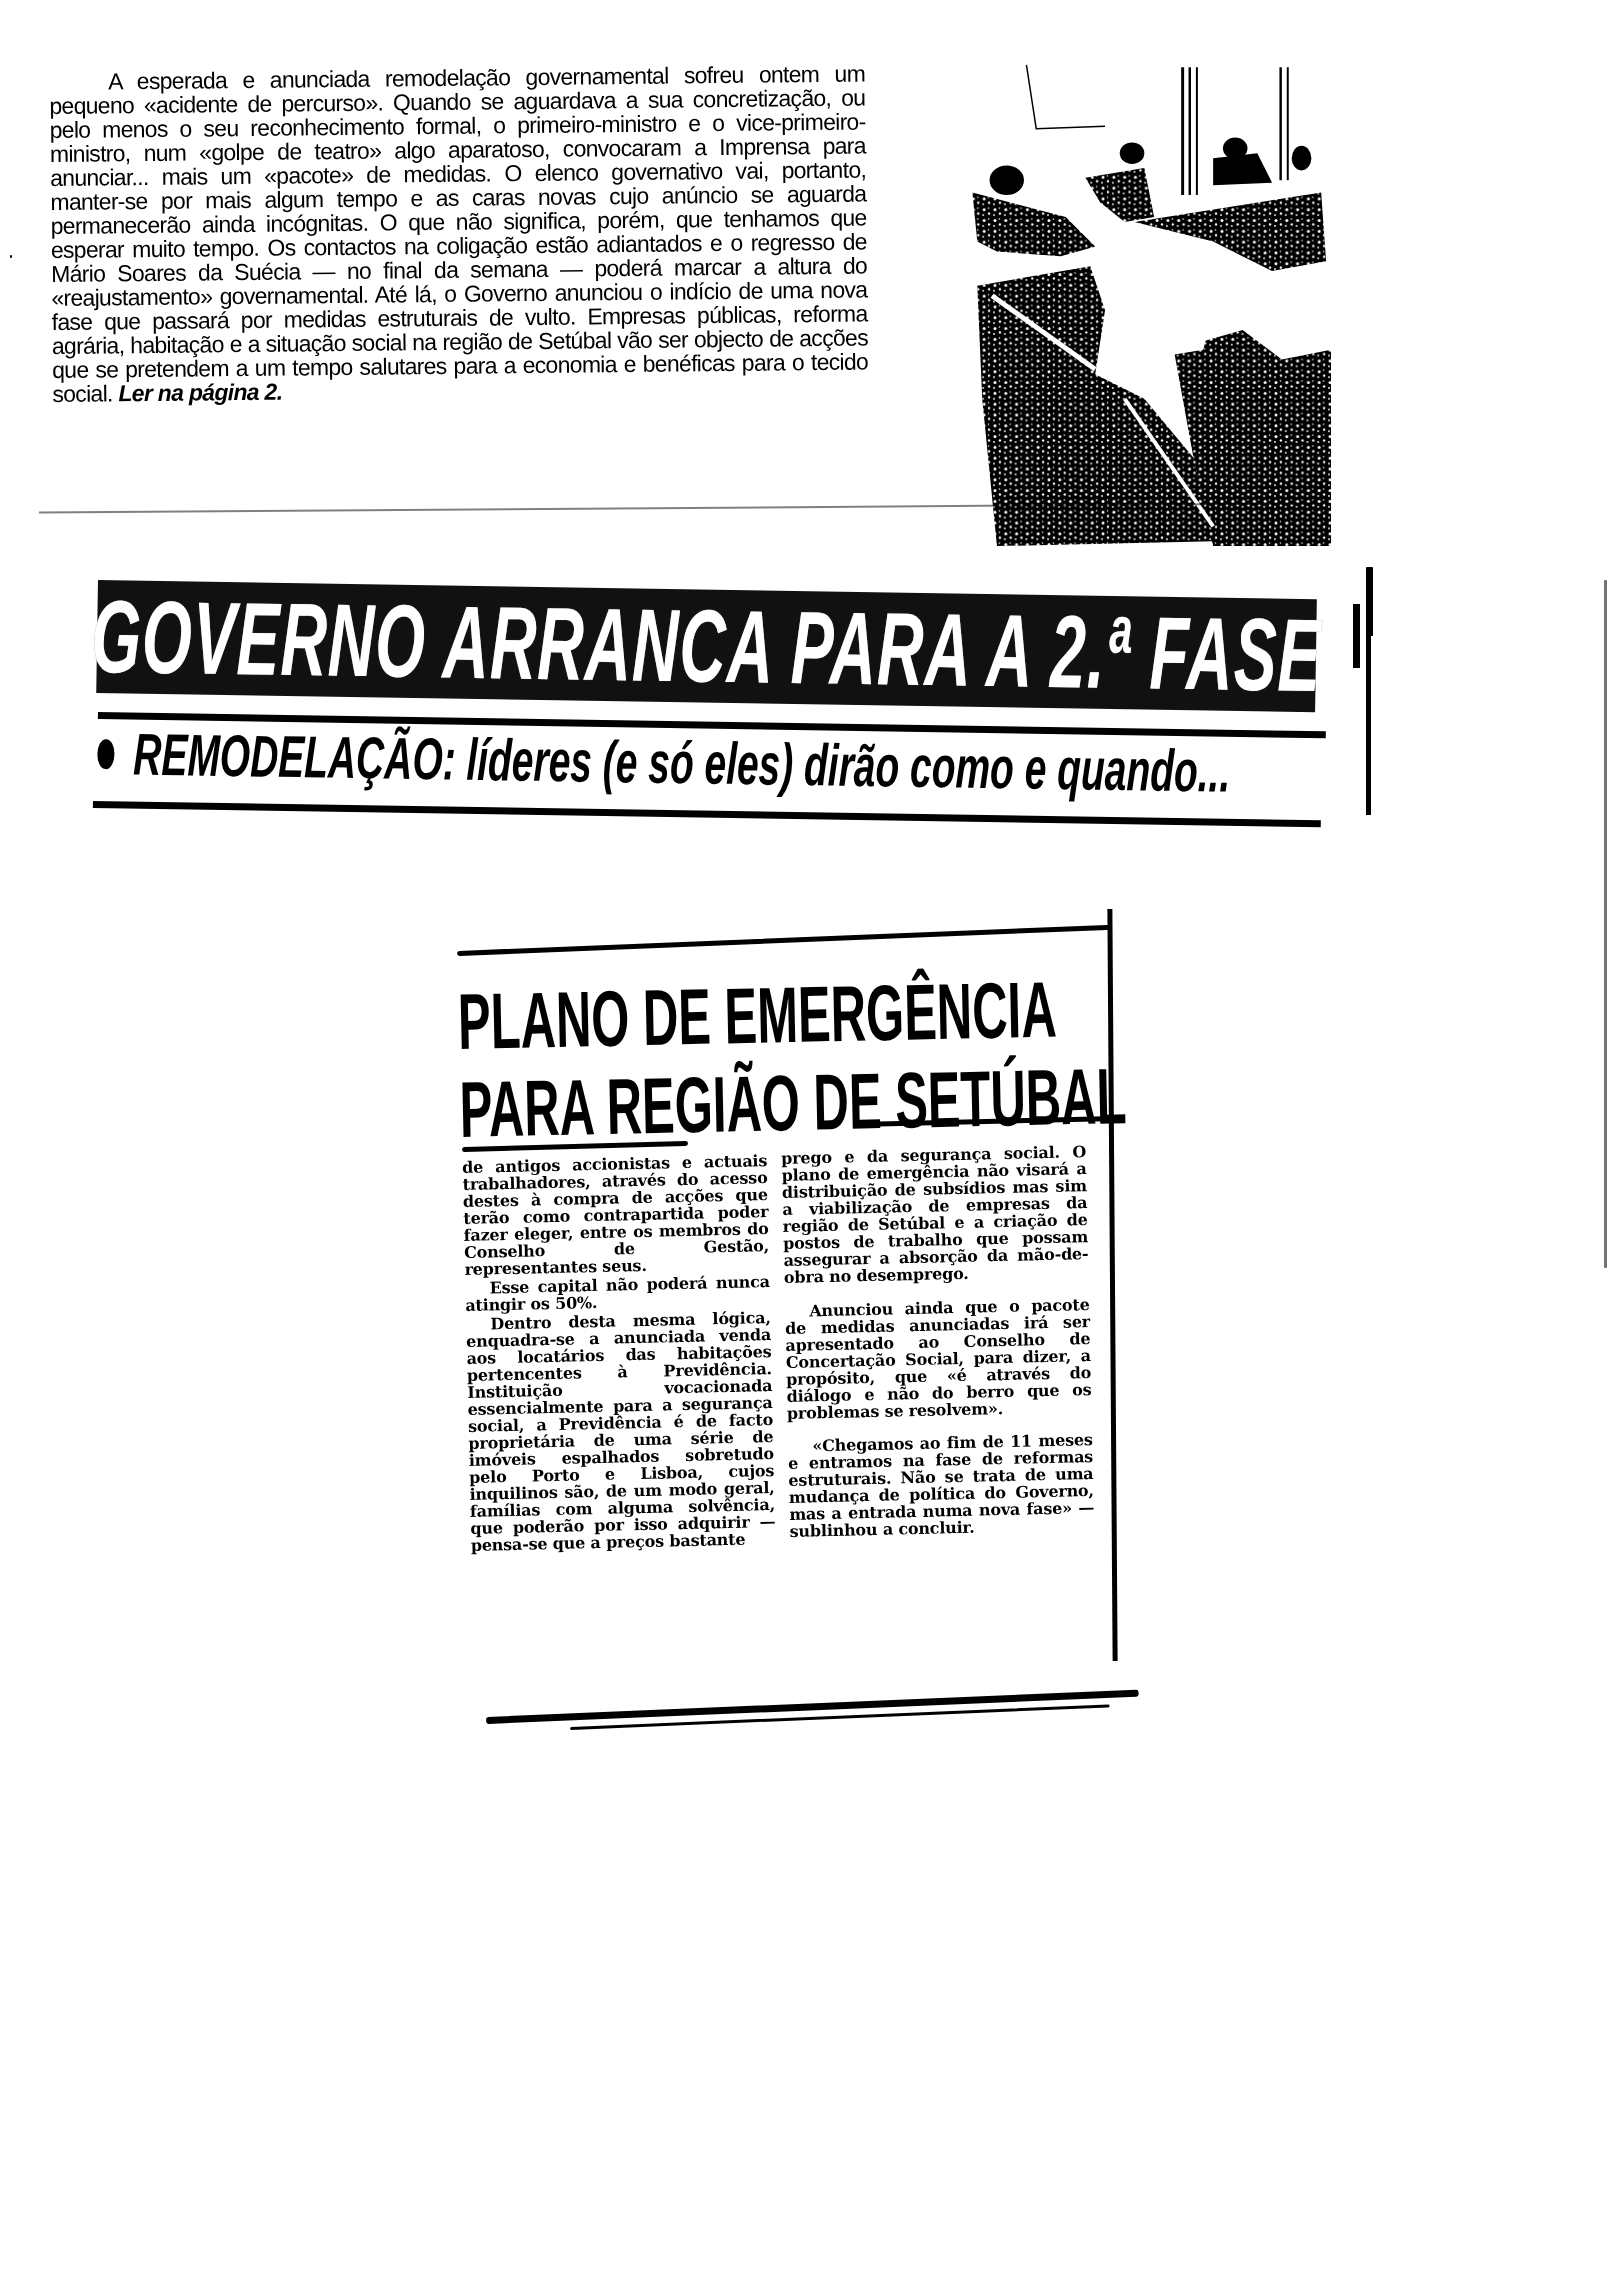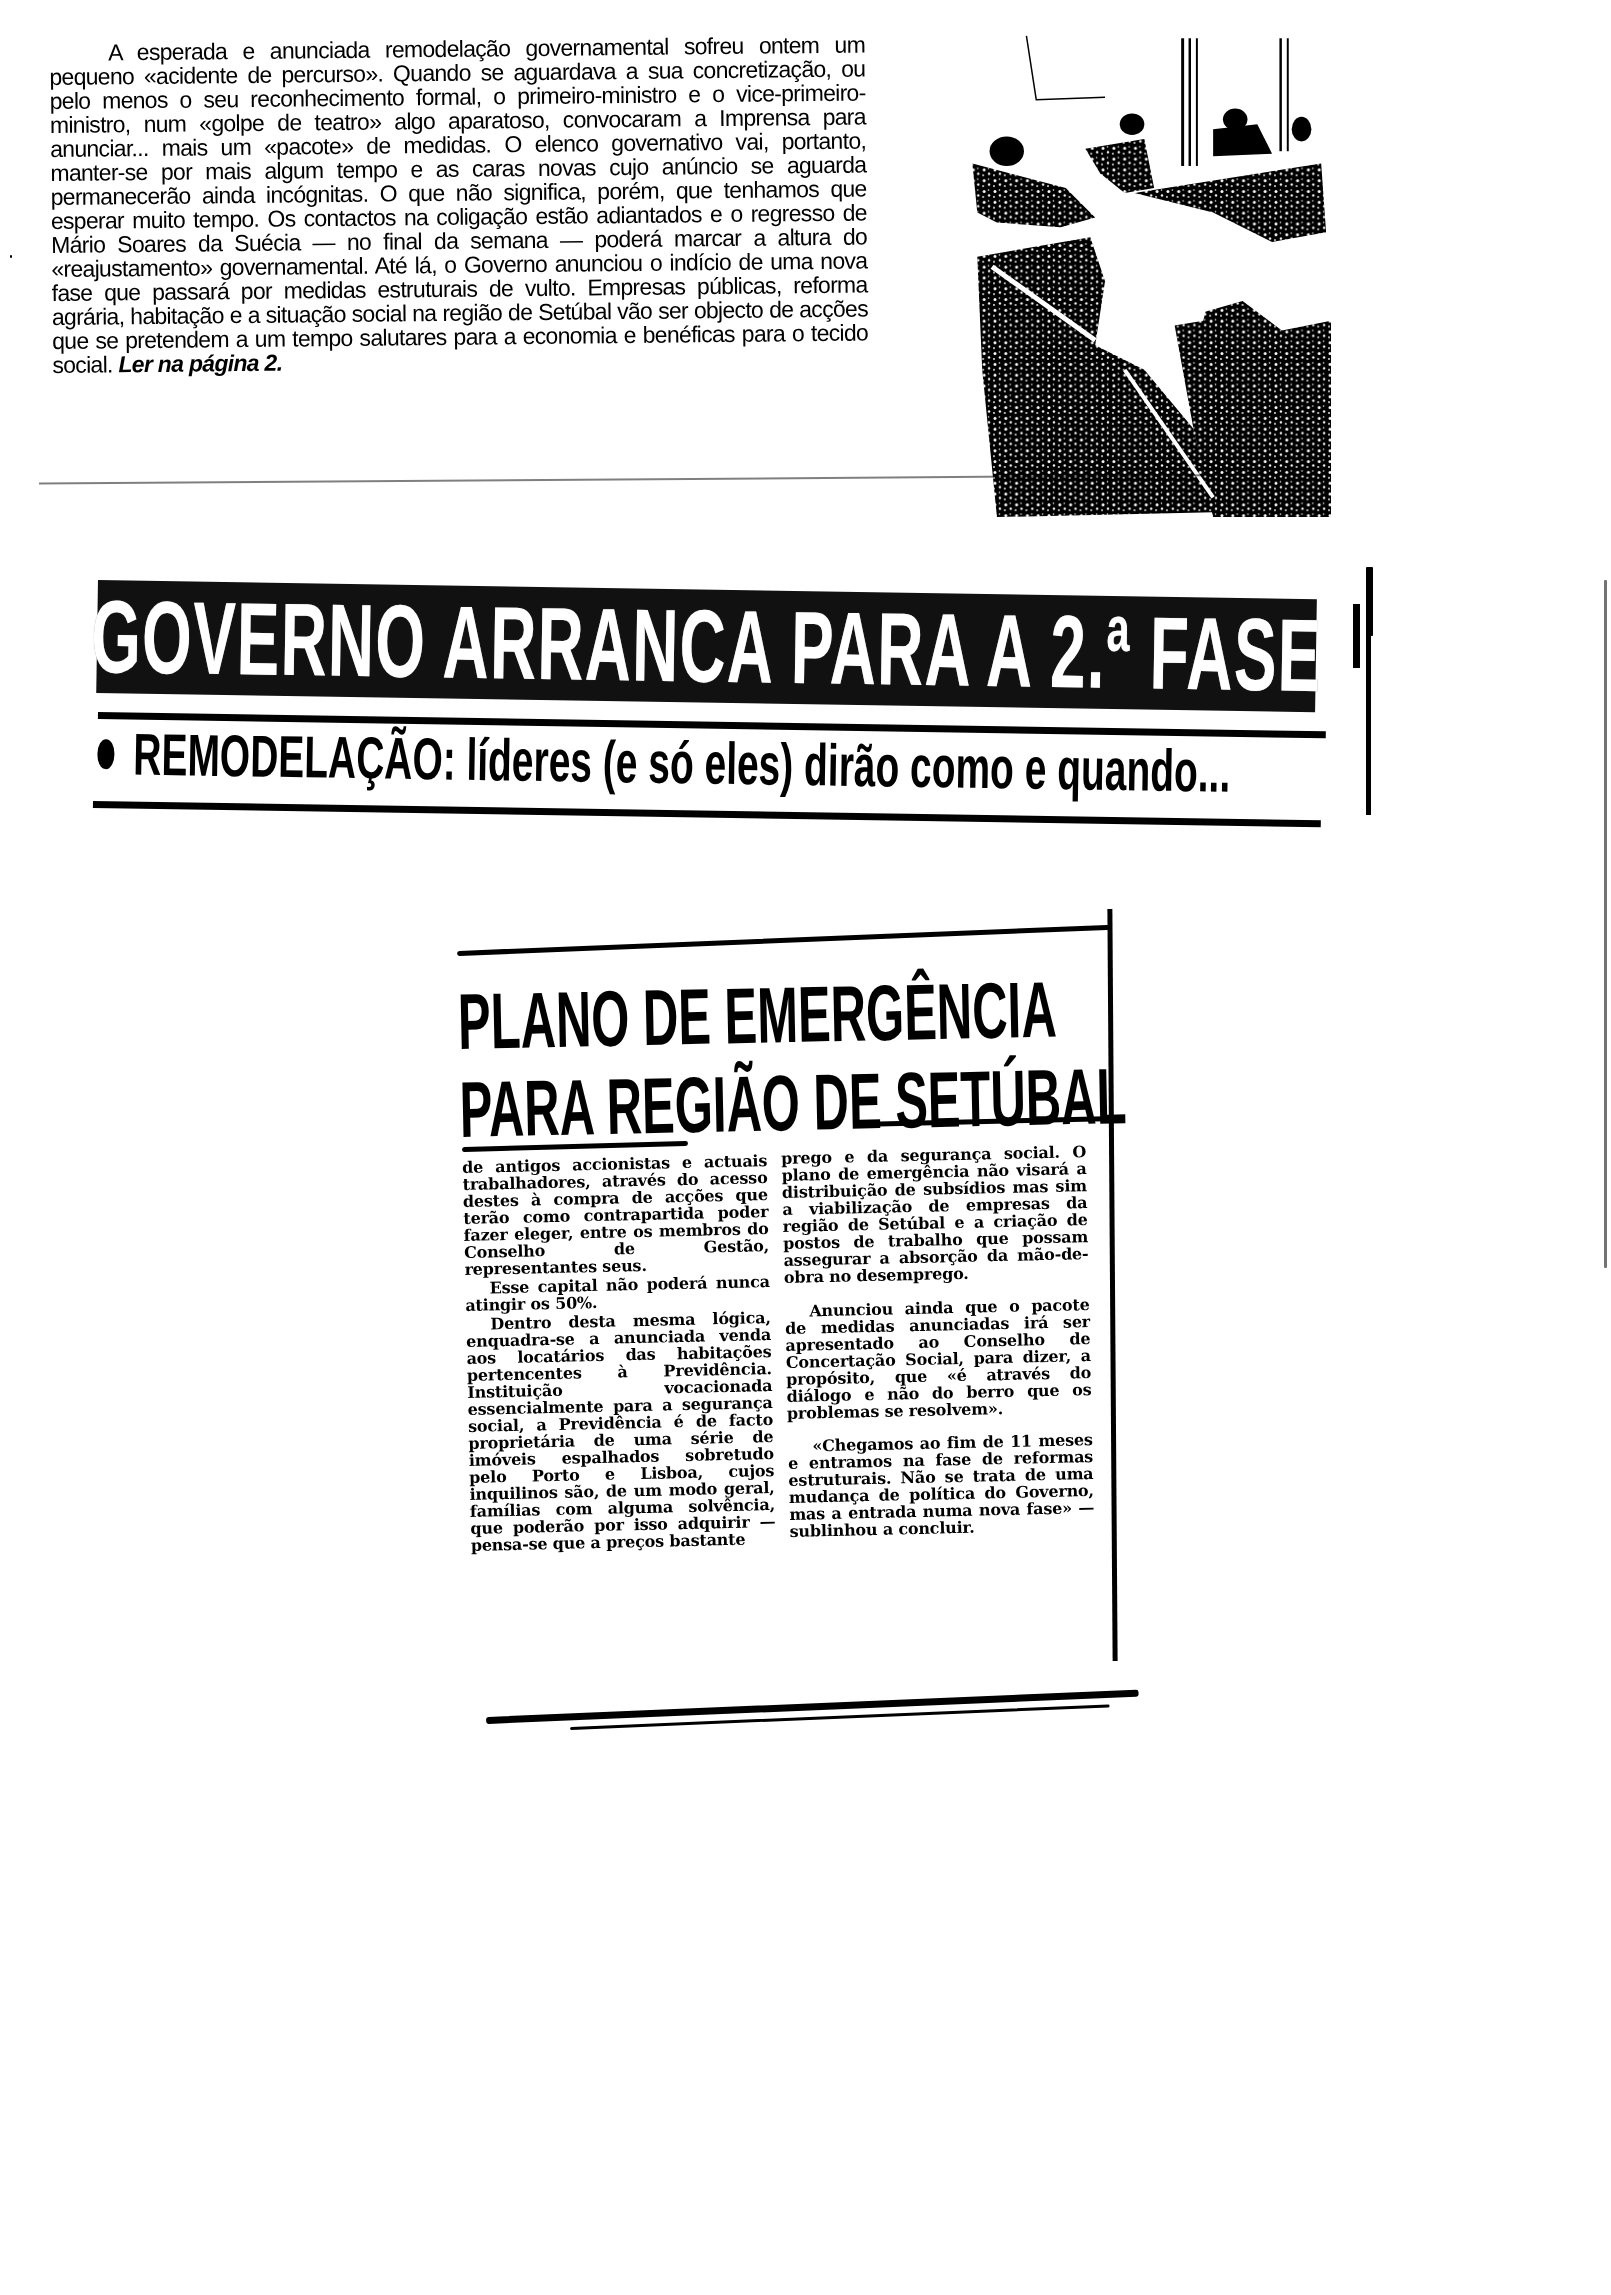--- a/index.html
+++ b/index.html
@@ -1,38 +1,38 @@
 <!DOCTYPE html>
 <html style="font-size:7.9px"><head>
   <meta charset="utf-8">
   <style>
     html, body { margin: 0; padding: 0; background: #ffffff; }
     body {
       width: 1612px; height: 2295px; position: relative; overflow: hidden;
       color: #000; font-family: "Liberation Sans", sans-serif;
     }
     
-    .clip-top { position: absolute; left: 39px; top: 21px; width: 1287px; height: 501px; }
+    .clip-top { position: absolute; left: 39px; top: 50px; width: 1287px; height: 501px; }
     .lead {
       position: absolute; left: 9.8px; top: 19.7px; width: 816px;
       font-family: "Liberation Sans", sans-serif; font-size: 23px; line-height: 24px;
       text-align: justify; transform: rotate(-0.6deg); transform-origin: left top;
       font-stretch: condensed; letter-spacing: -0.7px;
     }
     .lead .indent { display: inline-block; width: 59px; }
     .lead .ref { font-weight: bold; font-style: italic; }
     .photo {
       position: absolute; left: 899px; top: 4.9px; width: 393px; height: 496px;
       background: #fff; overflow: hidden;
     }
     .photo svg { width: 100%; height: 100%; display: block; }
     .scan-line { position: absolute; height: 2px; background: #000; opacity: .5; }
 
     
-    .band-wrap { position: absolute; left: 93px; top: 570px; width: 1277px; height: 255px; }
+    .band-wrap { position: absolute; left: 93px; top: 570px; width: 1277px; height: 255px; font-style: italic; }
     .band {
       position: absolute; left: 4.9px; top: 9.8px; width: 1219px; height: 113px;
       background: #111; transform: rotate(0.9deg); transform-origin: left top;
       display: flex; align-items: center; justify-content: center;
     }
     .band-title {
       color: #fff; font-family: "Liberation Sans", sans-serif; font-weight: bold;
       font-size: 103px; letter-spacing: 2px; transform: scaleX(0.62); white-space: nowrap;
       text-shadow: 0 0 1px #888;
     }

